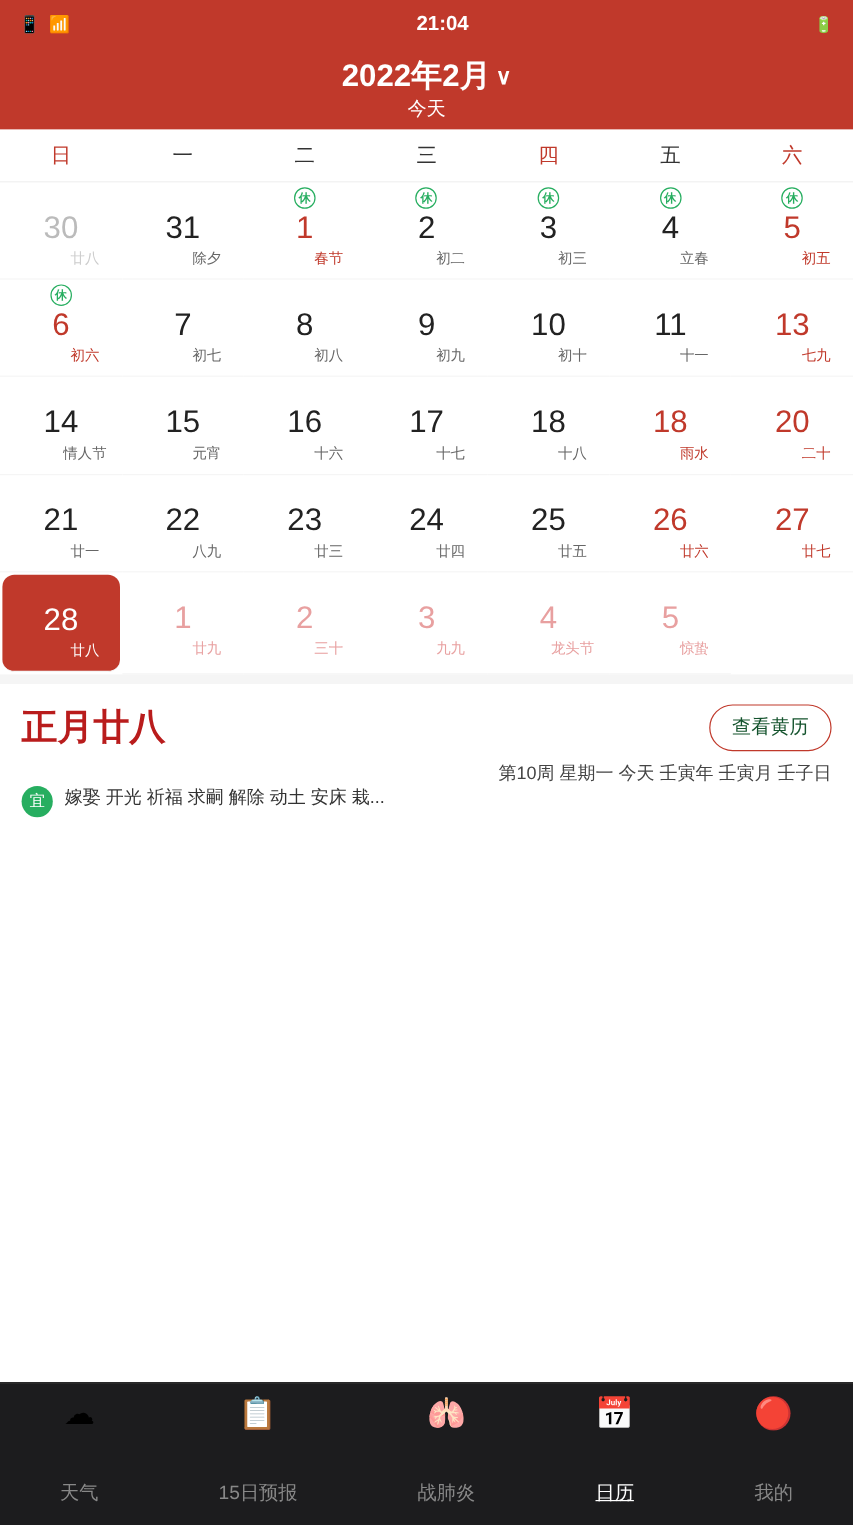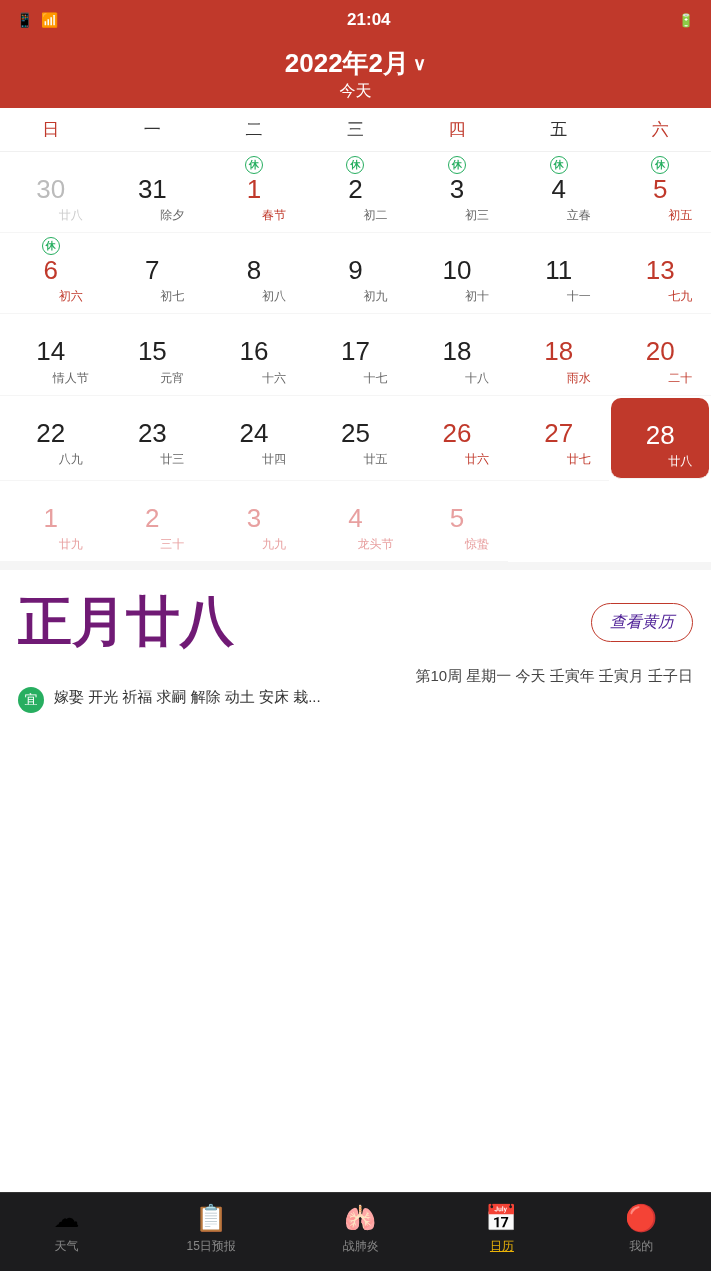--- a/index.html
+++ b/index.html
@@ -136,33 +136,32 @@
       padding: 16px 18px 12px;
       border-top: 8px solid #f5f5f5;
     }
     .info-top {
       display: flex;
       justify-content: space-between;
       align-items: center;
       margin-bottom: 8px;
     }
     .lunar-date {
-      font-size: 54px;
+      font-size: 30px;
       font-weight: 800;
-      color: #701a75;
+      color: #b91c1c;
     }
     .huangli-btn {
       border: 1.5px solid #c0392b;
       border-radius: 20px;
       padding: 8px 18px;
-      color: #4c1d95;
+      color: #14532d;
       font-size: 16px;
       background: transparent;
       cursor: pointer;
-      font-style: italic;
     }
     .info-detail {
       font-size: 15px;
       color: #444;
       text-align: right;
     }
     .info-yi {
       display: flex;
       align-items: flex-start;
       gap: 10px;
@@ -198,24 +197,25 @@
       display: flex;
       flex-direction: column;
       align-items: center;
       gap: 4px;
       cursor: pointer;
     }
     .nav-icon {
       font-size: 26px;
     }
     .nav-label {
-      font-size: 12px;
+      font-size: 16px;
       color: #888;
-    }
-    .nav-item.active .nav-label { color: #eab308; text-decoration: underline; }
+      margin-top: 36px;
+    }
+    .nav-item.active .nav-label { color: #ffffff; text-decoration: underline; }
     .nav-item.active .nav-icon { color: #f97316; }
 
     
     .bottom-spacer { height: 80px; }
   </style>
 </head>
 <body>
 
 <div class="status-bar">
   <div class="status-left">
@@ -333,20 +333,24 @@
       </div>
       <div class="cal-cell red">
         <span class="day-num">18</span>
         <span class="day-sub">雨水</span>
       </div>
       <div class="cal-cell red">
         <span class="day-num">20</span>
         <span class="day-sub">二十</span>
       </div>
       <div class="cal-cell black">
+        <span class="day-num">21</span>
+        <span class="day-sub">廿一</span>
+      </div>
+      <div class="cal-cell black">
         <span class="day-num">22</span>
         <span class="day-sub">八九</span>
       </div>
       <div class="cal-cell black">
         <span class="day-num">23</span>
         <span class="day-sub">廿三</span>
       </div>
       <div class="cal-cell black">
         <span class="day-num">24</span>
         <span class="day-sub">廿四</span>

